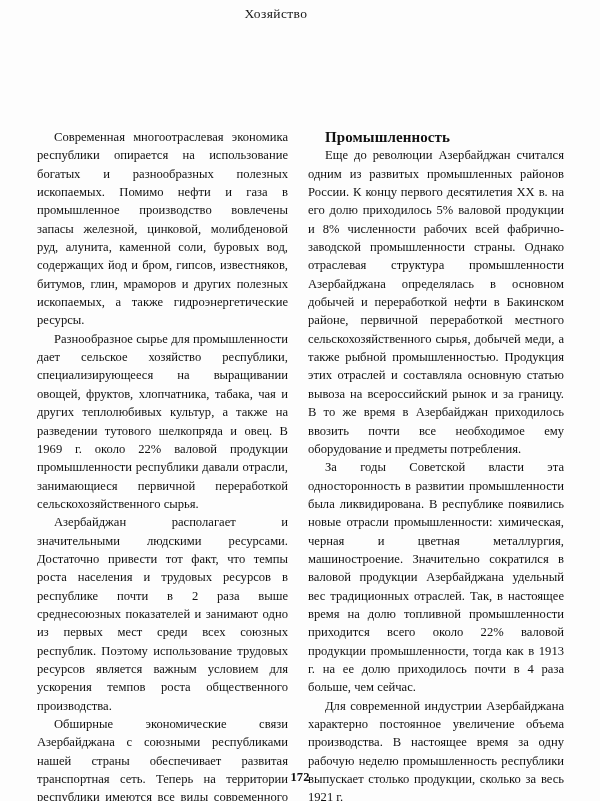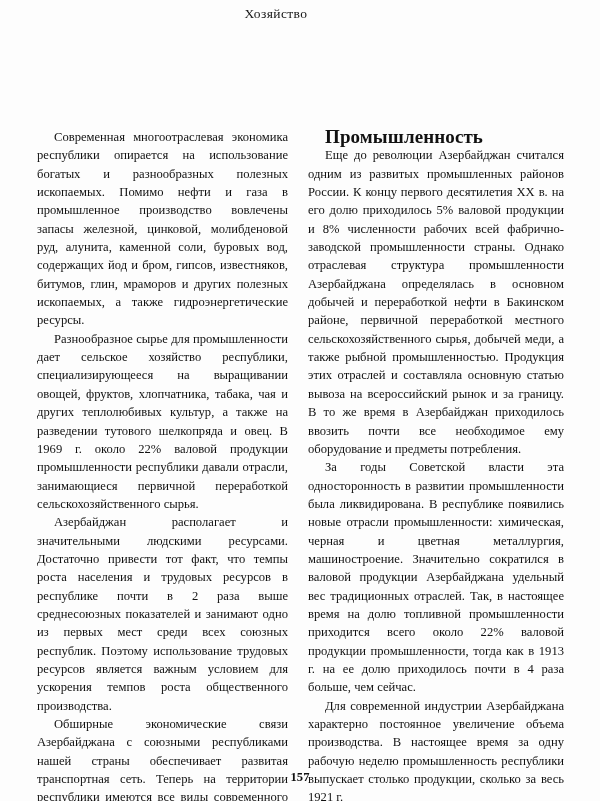--- a/index.html
+++ b/index.html
@@ -60,21 +60,21 @@
     text-align: justify;
   }
   .col p.noindent {
     text-indent: 0;
   }
   .col p:last-child {
     text-align: justify;
   }
   .section-heading {
     font-weight: bold;
-    font-size: 19px;
+    font-size: 15px;
     line-height: 18.35px;
     margin: 0 0 18px 0;
     text-indent: 0;
     letter-spacing: 0.1px;
   }
   .folio {
     position: absolute;
     top: 770px;
     left: 0;
     width: 600px;
@@ -105,15 +105,15 @@
     <div class="col col-right">
       <p class="section-heading">Промышленность</p>
       <p>Еще до революции Азербайджан считался одним из развитых промышленных районов России. К концу первого десятилетия XX в. на его долю приходилось 5% валовой продукции и 8% численности рабочих всей фабрично-заводской промышленности страны. Однако отраслевая структура промышленности Азербайджана определялась в основном добычей и переработкой нефти в Бакинском районе, первичной переработкой местного сельскохозяйственного сырья, добычей меди, а также рыбной промышленностью. Продукция этих отраслей и составляла основную статью вывоза на всероссийский рынок и за границу. В то же время в Азербайджан приходилось ввозить почти все необходимое ему оборудование и предметы потребления.</p>
       <p>За годы Советской власти эта односторонность в развитии промышленности была ликвидирована. В республике появились новые отрасли промышленности: химическая, черная и цветная металлургия, машиностроение. Значительно сократился в валовой продукции Азербайджана удельный вес традиционных отраслей. Так, в настоящее время на долю топливной промышленности приходится всего около 22% валовой продукции промышленности, тогда как в 1913 г. на ее долю приходилось почти в 4 раза больше, чем сейчас.</p>
       <p>Для современной индустрии Азербайджана характерно постоянное увеличение объема производства. В настоящее время за одну рабочую неделю промышленность республики выпускает столько продукции, сколько за весь 1921 г.</p>
 
     </div>
 
   </div>
 
-  <div class="folio">157</div>
+  <div class="folio">172</div>
 
 </div>
 
 </body></html>

